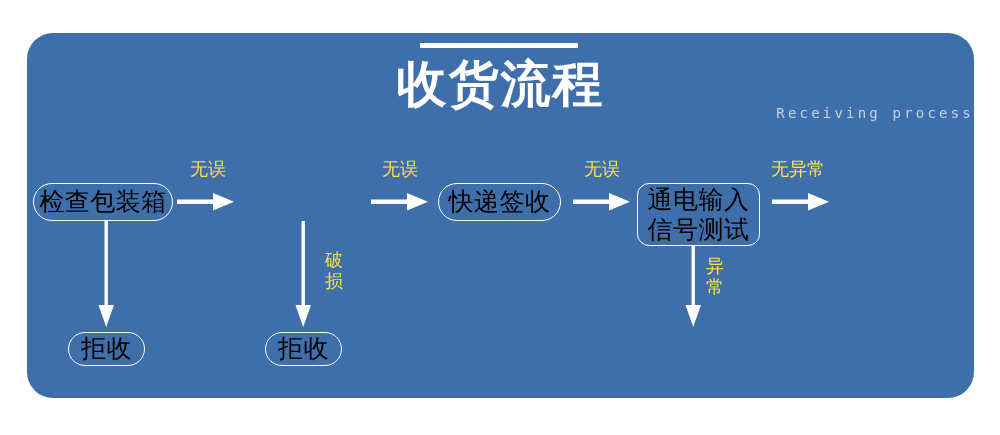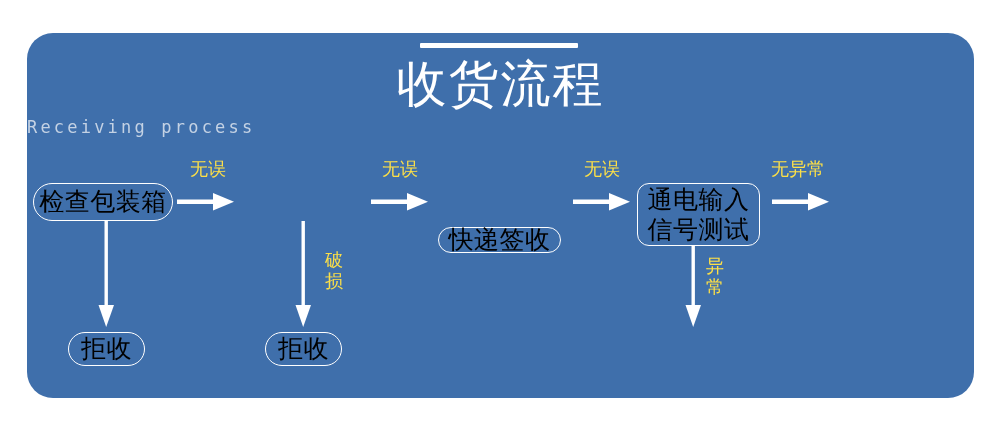--- a/index.html
+++ b/index.html
@@ -44,34 +44,34 @@
 
   .main-title {
     position: absolute;
     left: 0;
     top: 22px;
     width: 947px;
     text-align: center;
     color: #ffffff;
     font-size: 50px;
     line-height: 58px;
-    font-weight: 400;
+    font-weight: 700;
     letter-spacing: 2px;
     font-family: "DejaVu Sans", "Liberation Sans", sans-serif;
     white-space: nowrap;
   }
 
   .sub-title {
     position: absolute;
     left: 0;
-    top: 83px;
-    width: 947px;
-    text-align: left;
+    top: 69px;
+    width: 947px;
+    text-align: right;
     color: #c4d2e4;
-    font-size: 17px;
+    font-size: 14px;
     line-height: 22px;
     letter-spacing: 3.2px;
     font-family: "DejaVu Sans Mono", "Liberation Mono", monospace;
     white-space: nowrap;
   }
 
   
   .node {
     position: absolute;
     box-sizing: border-box;
@@ -175,21 +175,21 @@
     </div>
 
     <div class="edge-label vert" style="left:677px; top:222px;">
       <span class="ln">异</span>
       <span class="ln">常</span>
     </div>
 
     <div class="node" style="left:6px; top:150px; width:140px; height:38px;">检查包装箱</div>
 
 
-    <div class="node" style="left:411px; top:150px; width:123px; height:26px;margin-top:44px;">快递签收</div>
+    <div class="node" style="left:411px; top:150px; width:123px; height:38px;">快递签收</div>
 
     <div class="node two-line" style="left:610px; top:150px; width:123px; height:63px;">
       <span class="ln">通电输入</span>
       <span class="ln">信号测试</span>
     </div>
 
 
     <div class="node" style="left:41px; top:299px; width:77px; height:34px;">拒收</div>
 
     <div class="node" style="left:238px; top:299px; width:77px; height:34px;">拒收</div>

